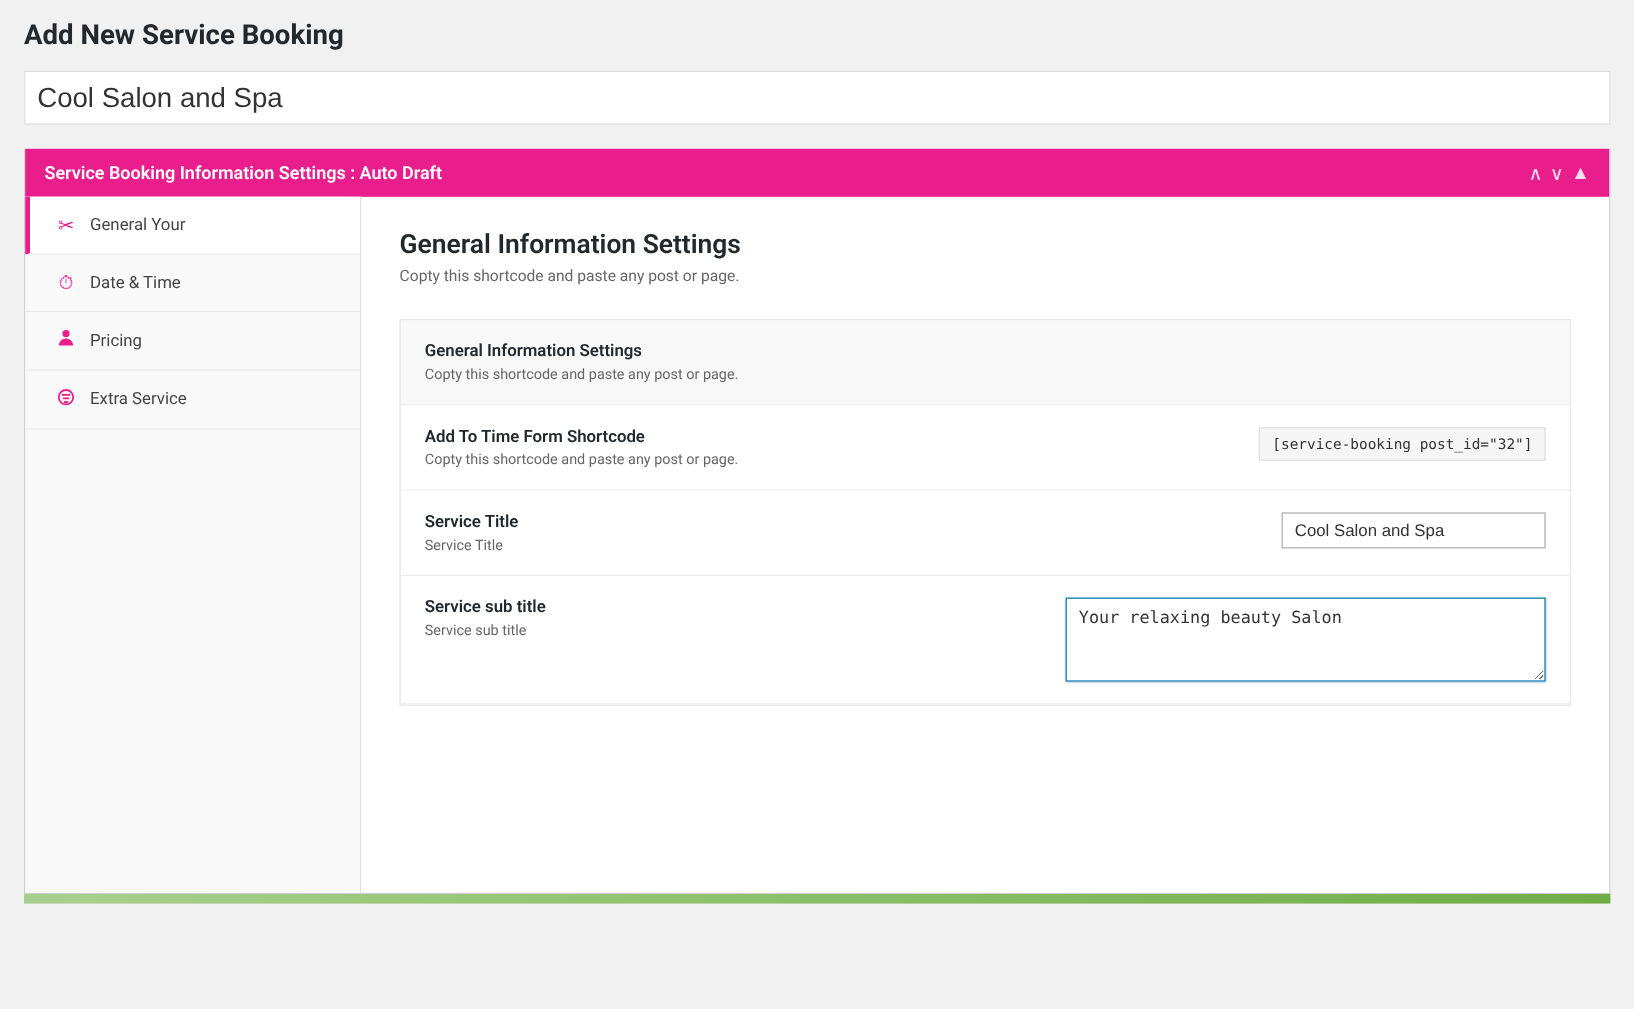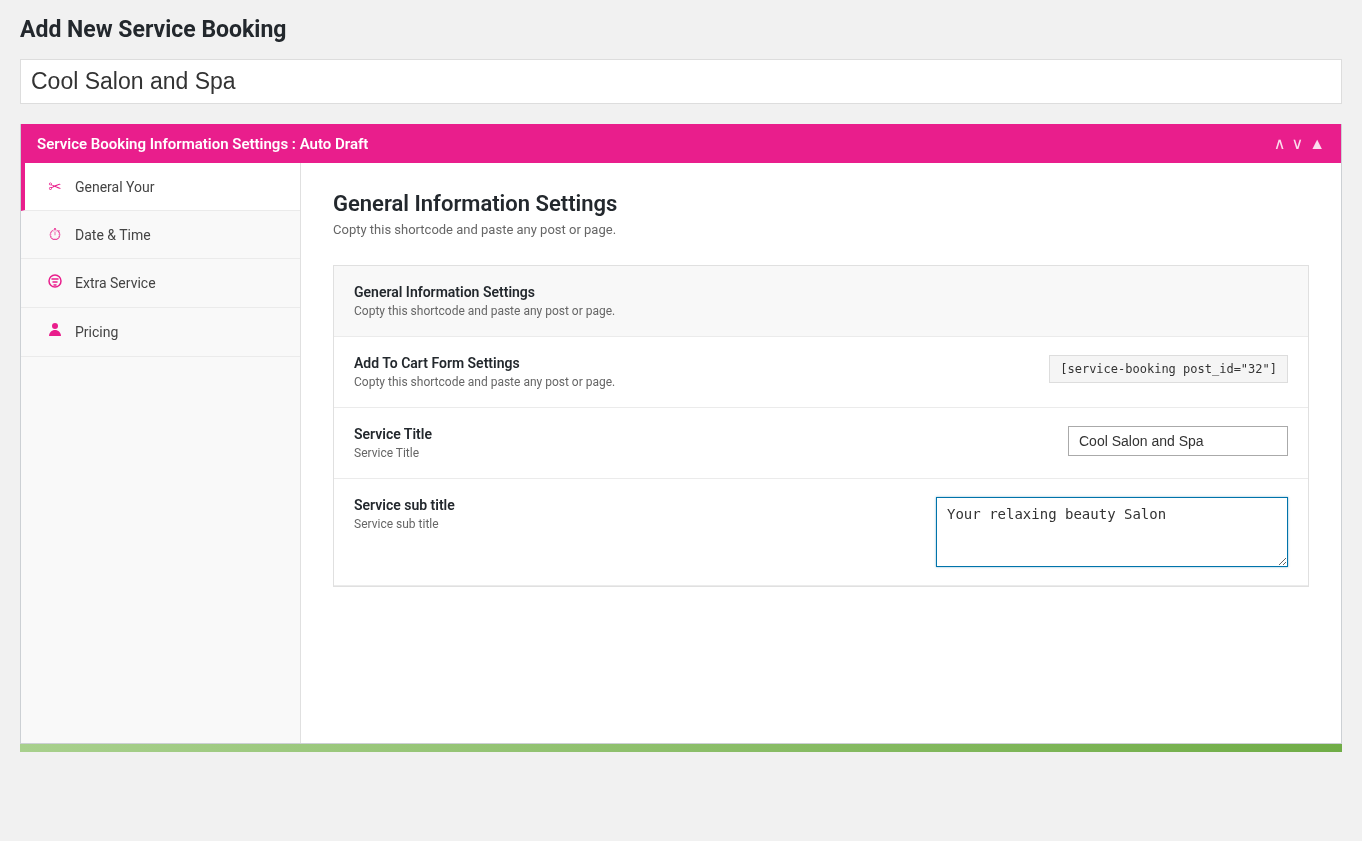--- a/index.html
+++ b/index.html
@@ -180,21 +180,21 @@
       color: #333;
       width: 220px;
       outline: none;
     }
 
     .textarea-field {
       border: 1px solid #0073aa;
       padding: 8px 10px;
       font-size: 14px;
       color: #333;
-      width: 352px;
+      width: 400px;
       height: 70px;
       resize: vertical;
       outline: none;
       box-shadow: 0 0 2px rgba(0,115,170,.5);
     }
 
     .bottom-bar {
       height: 8px;
       background: linear-gradient(to right, #a8d08d, #70ad47);
       margin-top: 0;
@@ -229,58 +229,58 @@
           <span>General Your</span>
         </div>
 
         <div class="nav-item">
           <span class="nav-icon">⏱</span>
           <span>Date &amp; Time</span>
         </div>
 
         <div class="nav-item">
           <span class="nav-icon">
+            <svg width="16" height="16" viewBox="0 0 16 16" fill="#e91e8c">
+              <circle cx="8" cy="4" r="3"></circle>
+              <path d="M2 14c0-3.3 2.7-6 6-6s6 2.7 6 6" fill="#e91e8c"></path>
+            </svg>
+          </span>
+          <span>Pricing</span>
+        </div>
+
+        <div class="nav-item">
+          <span class="nav-icon">
             <svg width="16" height="16" viewBox="0 0 16 16" fill="none">
               <circle cx="8" cy="8" r="6" stroke="#e91e8c" stroke-width="1.5"></circle>
               <path d="M5 6h6M6 9h4M7 12h2" stroke="#e91e8c" stroke-width="1.5" stroke-linecap="round"></path>
             </svg>
           </span>
           <span>Extra Service</span>
         </div>
 
-        <div class="nav-item">
-          <span class="nav-icon">
-            <svg width="16" height="16" viewBox="0 0 16 16" fill="#e91e8c">
-              <circle cx="8" cy="4" r="3"></circle>
-              <path d="M2 14c0-3.3 2.7-6 6-6s6 2.7 6 6" fill="#e91e8c"></path>
-            </svg>
-          </span>
-          <span>Pricing</span>
-        </div>
-
       </nav>
 
       <div class="content-area">
 
         <h2 class="content-title">General Information Settings</h2>
         <p class="content-subtitle">Copty this shortcode and paste any post or page.</p>
 
         <div class="settings-section">
 
           <div class="settings-row">
             <div class="settings-row-label">
               <div class="label-title">General Information Settings</div>
               <div class="label-desc">Copty this shortcode and paste any post or page.</div>
             </div>
             <div class="settings-row-value"></div>
           </div>
 
           <div class="settings-row">
             <div class="settings-row-label">
-              <div class="label-title">Add To Cart Form Settings</div>
+              <div class="label-title">Add To Time Form Shortcode</div>
               <div class="label-desc">Copty this shortcode and paste any post or page.</div>
             </div>
             <div class="settings-row-value">
               <span class="shortcode-box">[service-booking post_id="32"]</span>
             </div>
           </div>
 
           <div class="settings-row">
             <div class="settings-row-label">
               <div class="label-title">Service Title</div>

